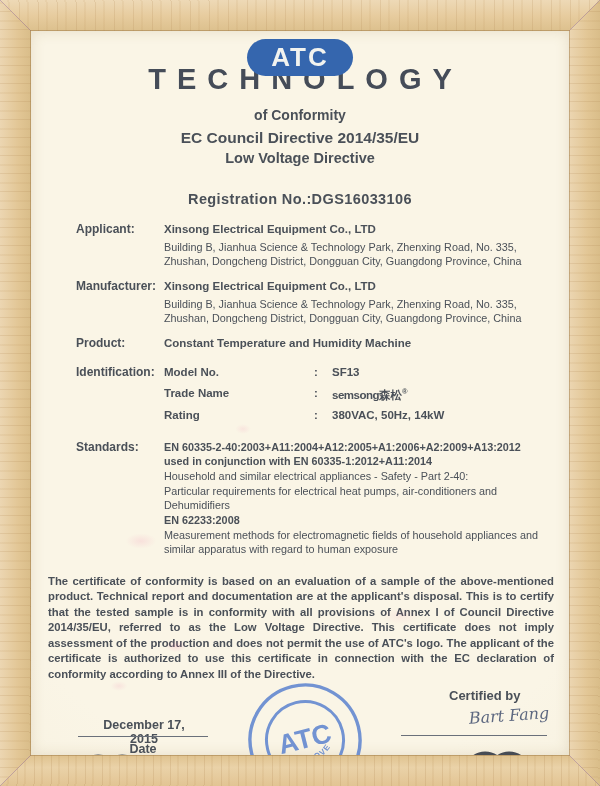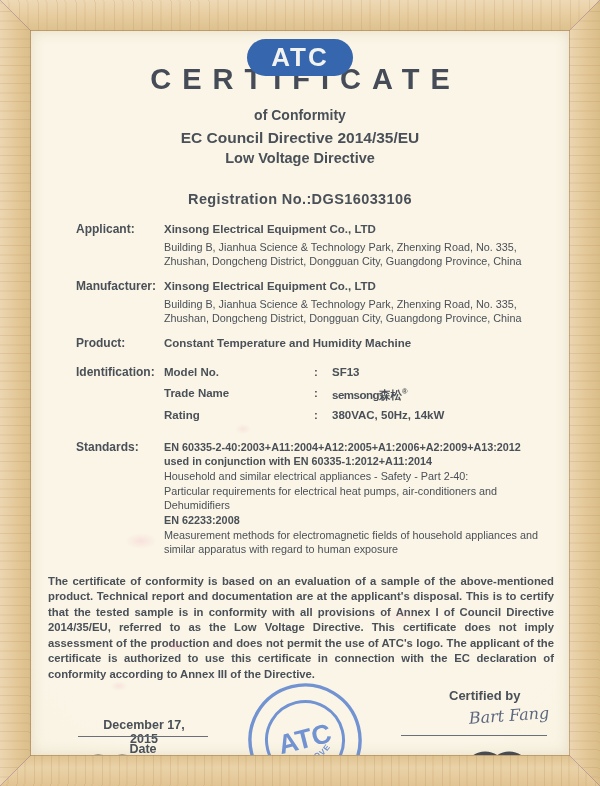--- a/index.html
+++ b/index.html
@@ -98,21 +98,21 @@
   <div class="frame frame-top"></div>
   <div class="frame frame-bottom"></div>
   <div class="frame frame-left"></div>
   <div class="frame frame-right"></div>
 
   <div class="paper">
 
     <div class="logo-pill">
       <span>ATC</span>
     </div>
-    <div class="cert-title">CERTIFICATE</div>
+    <div class="cert-title">TECHNOLOGY</div>
     <div class="sub1">of Conformity</div>
     <div class="sub2">EC Council Directive 2014/35/EU</div>
     <div class="sub3">Low Voltage Directive</div>
     <div class="registration">Registration No.:DGS16033106</div>
 
     <div class="rows">
 
       <div class="row">
         <div class="label">Applicant:</div>
         <div class="content">

